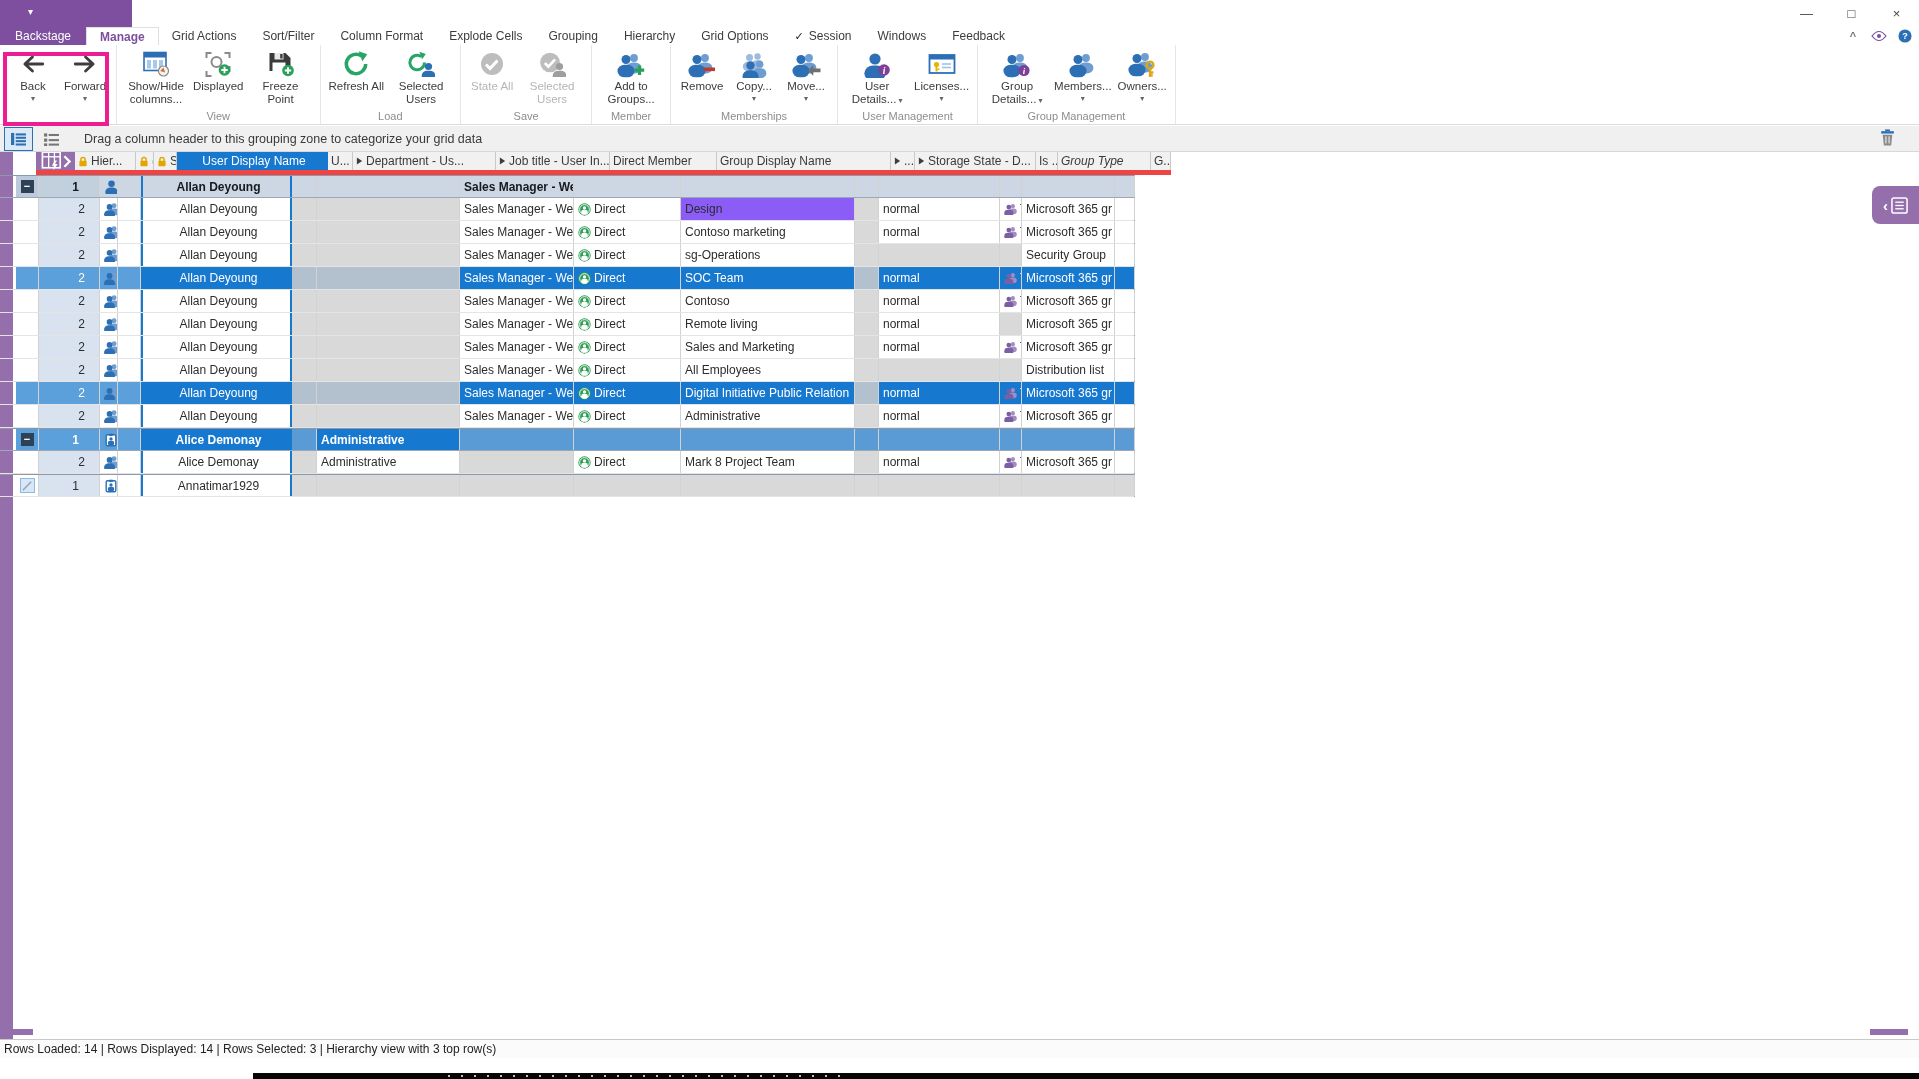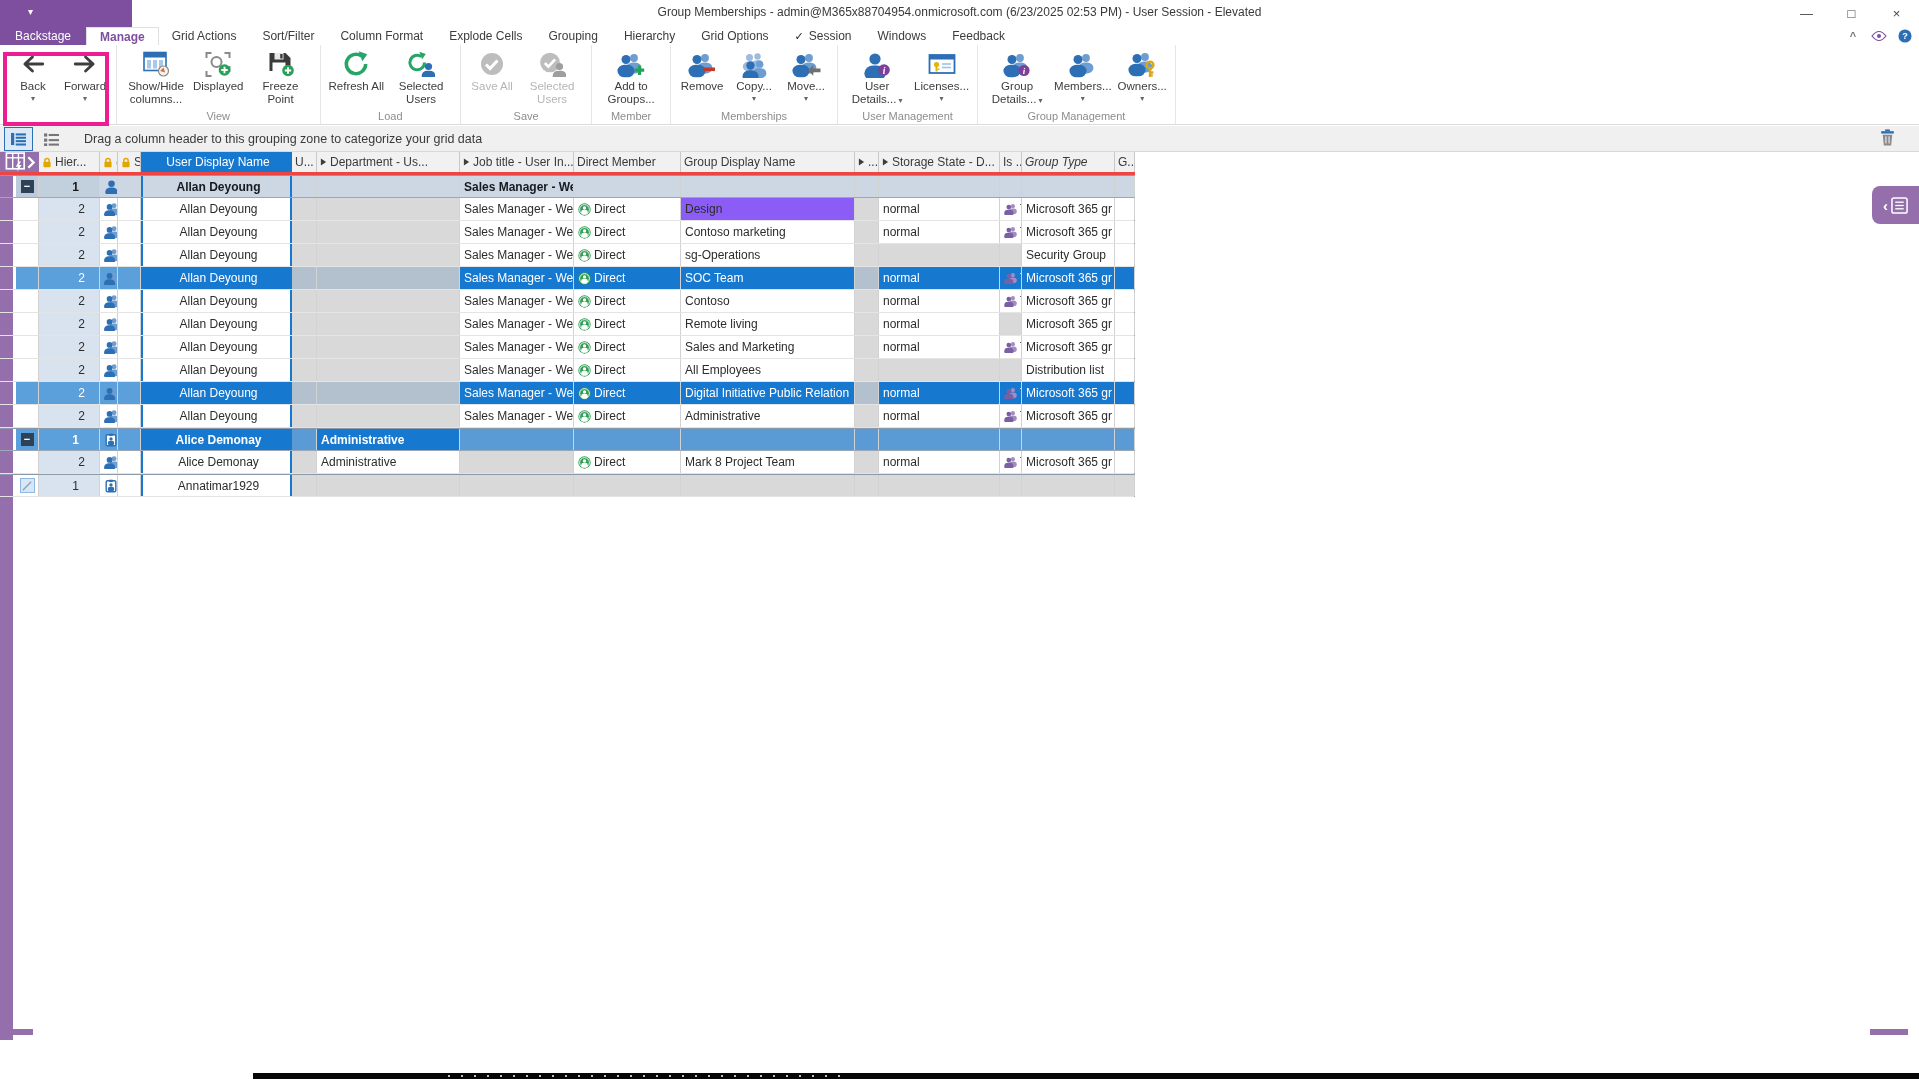--- a/index.html
+++ b/index.html
@@ -40,21 +40,21 @@
   .groupzone{position:absolute;left:0;top:126px;width:100%;height:26px;background:#f0f0f0;
              border-bottom:1px solid #d8d8d8;display:flex;align-items:center;box-sizing:border-box;}
   .vt{width:27px;height:22px;margin-left:4px;display:flex;align-items:center;justify-content:center;cursor:pointer;
       border:1px solid transparent;background:transparent;}
   .vt.selv{border:1px solid #2d6fb5;background:#dce9f7;}
   .gz-hint{margin-left:18px;font-size:12.5px;color:#3a3a3a;}
   .trashbtn{position:absolute;right:22px;top:2px;cursor:pointer;}
   
   .purple-strip{position:absolute;left:0;top:152px;width:13px;height:888px;background:#946fab;}
   .grid{position:absolute;left:0;top:152px;}
-  .ghead{display:flex;height:23px;background:#f1f1f1;border-bottom:3px solid #ef4444;box-sizing:border-box;}
+  .ghead{display:flex;height:23px;background:#f1f1f1;border-bottom:5px solid #ef4444;box-sizing:border-box;margin-left:36px;}
   .hcell{box-sizing:border-box;display:flex;align-items:center;gap:3px;padding-left:3px;font-size:12px;color:#3a3a3a;
          border-right:1px solid #c9c9c9;overflow:hidden;white-space:nowrap;flex:none;cursor:pointer;}
   .hcell.hsel{background:#1778d0;color:#fff;}
   .hcorner{background:#946fab;justify-content:center;padding-left:0;border-right:none;}
   .gbody{border-right:1px solid #a9a9a9;width:1135px;box-sizing:border-box;}
   .grow{display:flex;height:23px;box-sizing:border-box;border-bottom:1px solid #e4e4e4;background:transparent;}
   .grow.lvl1{border-top:1px solid #8b99a9;}
   .grow.par{border-bottom:1px solid #9aa8b8;}
   .gcell{box-sizing:border-box;flex:none;display:flex;align-items:center;gap:3px;overflow:hidden;
          white-space:nowrap;padding-left:4px;font-size:12px;color:#2c2c2c;border-right:1px solid #d2d2d2;}
@@ -92,21 +92,20 @@
 </style>
 </head>
 <body>
 
 <div class="app">
 
   <div class="titlebar">
     <div class="qabox">
       <span class="qachev">▾</span>
     </div>
-    <div class="wtitle">Group Memberships - admin@M365x88704954.onmicrosoft.com (6/23/2025 02:53 PM) - User Session - Elevated</div>
     <div class="winbtns" id="winbtns">
         <div class="winbtn">—</div>
         <div class="winbtn">□</div>
         <div class="winbtn">×</div>
       </div>
   </div>
 
   <div class="tabrow" id="tabrow">
       <div class="tab backstage">
         <span>Backstage</span>
@@ -257,21 +256,21 @@
       </div>
       <div class="rgroup">
         <div class="rbtns">
           <div class="rbtn disabled">
             <div class="ricon">
               <svg viewBox="0 0 26 26" width="26" height="26">
                 <circle cx="13" cy="13" r="11" fill="#bdbdbd"></circle>
                 <path d="M7 13.5l4 4 7.5-8" stroke="#fff" stroke-width="3" fill="none"></path>
               </svg>
             </div>
-            <div class="rlabel">Save All</div>
+            <div class="rlabel">State All</div>
           </div>
           <div class="rbtn disabled">
             <div class="ricon">
               <svg viewBox="0 0 27 26" width="28" height="26">
                 <circle cx="11.5" cy="11.5" r="9.8" fill="#bdbdbd"></circle>
                 <path d="M6.3 12l3.6 3.6 6.7-7.2" stroke="#fff" stroke-width="2.7" fill="none"></path>
                 <circle cx="21" cy="15.5" r="3.6" fill="#9e9e9e"></circle>
                 <rect x="14.16" y="19.64" width="13.68" height="10.08" rx="5.760000000000001" fill="#9e9e9e"></rect>
               </svg>
             </div>
@@ -1162,17 +1161,20 @@
           <line x1="4.5" y1="5.5" x2="13.5" y2="5.5" stroke="#fff" stroke-width="1.4"></line>
           <line x1="4.5" y1="9" x2="13.5" y2="9" stroke="#fff" stroke-width="1.4"></line>
           <line x1="4.5" y1="12.5" x2="13.5" y2="12.5" stroke="#fff" stroke-width="1.4"></line>
         </svg>
       </span>
   </div>
 
   <div class="hsliver" style="left:7px;width:26px;"></div>
   <div class="hsliver" style="left:1870px;width:38px;"></div>
 
+  <div class="statusline">
+    <span>Rows Loaded: 14 | Rows Displayed: 14 | Rows Selected: 3 | Hierarchy view with 3 top row(s)</span>
+  </div>
   <div class="blackbar">
     <div class="specks"></div>
   </div>
 
 </div>
 
 </body></html>

